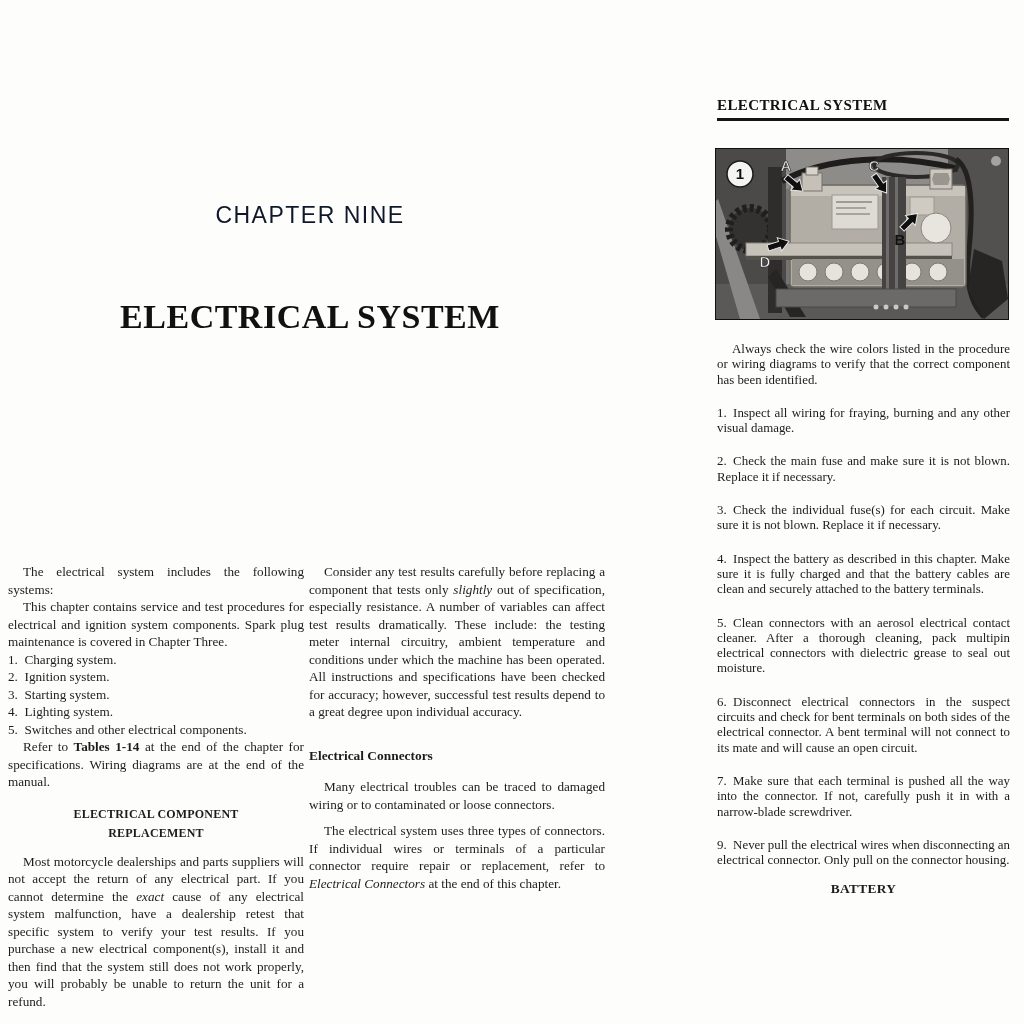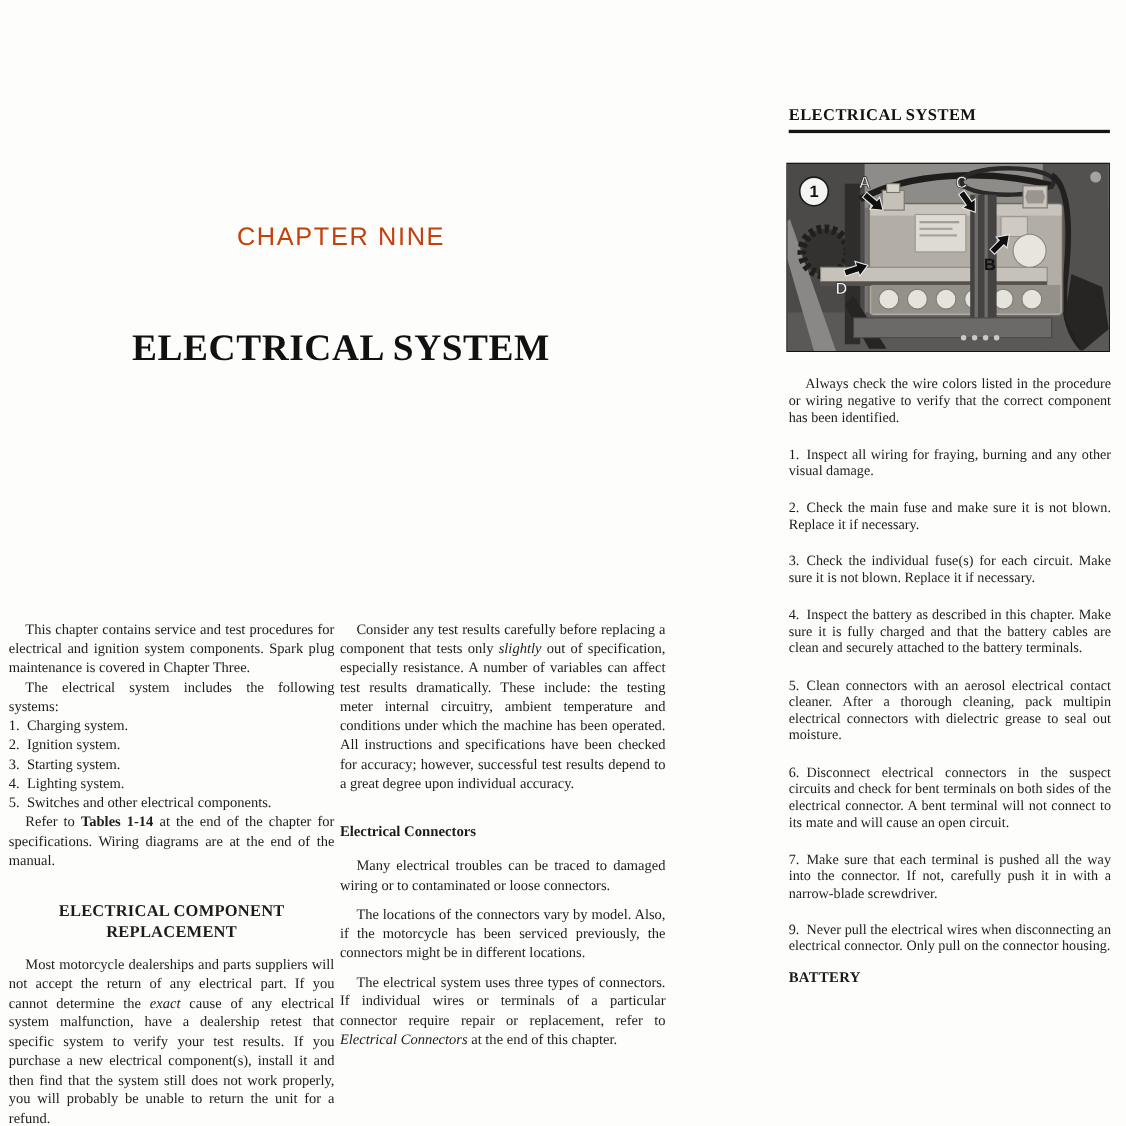--- a/index.html
+++ b/index.html
@@ -6,89 +6,88 @@
   body{
     width:1024px;height:1024px;position:relative;overflow:hidden;
     background:#fdfdfb;
     font-family:"Liberation Serif", serif;color:#1c1c1c;
   }
   .abs{position:absolute;}
   
   #chapter-label{
     left:4px;top:202px;width:612px;text-align:center;
     font-family:"Liberation Sans", sans-serif;
-    font-size:23px;letter-spacing:1.5px;color:#c2410c;
+    font-size:23px;letter-spacing:1.5px;color:#0f172a;
   }
   #page-title{
     left:4px;top:298px;width:612px;text-align:center;
     font-size:34px;font-weight:bold;letter-spacing:.5px;color:#111;
   }
   
   .col{position:absolute;text-align:justify;}
   .col p{margin:0;}
   p.ind{text-indent:15px;}
   #col1,#col2{width:296px;font-size:13.2px;line-height:17.5px;}
   #col1{left:8px;top:563px;}
   #col2{left:309px;top:563px;}
   .heading-center{
-    text-align:center;font-weight:bold;font-size:15px;line-height:19px;
-    margin:29px 0 10px;letter-spacing:.2px;
+    text-align:center;font-weight:bold;font-size:12px;line-height:19px;
+    margin:14px 0 10px;letter-spacing:.2px;
   }
   .subhead-left{
     text-align:left;font-weight:bold;font-size:13.4px;
     margin:26px 0 14px;
   }
   .gap{margin-top:9px !important;}
   
   #running-head{
     left:717px;top:97px;width:292px;
     font-size:15px;font-weight:bold;letter-spacing:.4px;color:#111;
     border-bottom:3px solid #151515;padding-bottom:4px;
   }
   #photo-frame{
     left:715px;top:148px;width:292px;height:170px;
     border:1.5px solid #111;background:#777;
   }
   #rcol{left:717px;top:342px;width:293px;font-size:12.9px;line-height:15.3px;}
   #rcol p.step{margin-top:18px;}
   #battery-heading{
-    font-weight:bold;font-size:13.4px;
+    text-align:center;font-weight:bold;font-size:13.4px;
     margin:13px 0 11px;letter-spacing:.3px;
   }
   .callout-letter{
     font-family:"Liberation Sans", sans-serif;font-weight:bold;font-size:15px;
   }
 </style>
 </head>
 <body>
 
 <div class="abs" id="chapter-label">CHAPTER NINE</div>
 <div class="abs" id="page-title">ELECTRICAL SYSTEM</div>
 
 <div class="col" id="col1">
+  <p class="ind">The electrical system includes the following systems:</p>
   <p class="ind">This chapter contains service and test procedures for electrical and ignition system components. Spark plug maintenance is covered in Chapter Three.</p>
-  <p class="ind">The electrical system includes the following systems:</p>
   <p>1. Charging system.</p>
   <p>2. Ignition system.</p>
   <p>3. Starting system.</p>
   <p>4. Lighting system.</p>
   <p>5. Switches and other electrical components.</p>
   <p class="ind"><span>Refer to </span><b>Tables 1-14</b><span> at the end of the chapter for specifications. Wiring diagrams are at the end of the manual.</span></p>
   <div class="heading-center">
     <div>ELECTRICAL COMPONENT</div>
     <div>REPLACEMENT</div>
   </div>
   <p class="ind"><span>Most motorcycle dealerships and parts suppliers will not accept the return of any electrical part. If you cannot determine the </span><i>exact</i><span> cause of any electrical system malfunction, have a dealership retest that specific system to verify your test results. If you purchase a new electrical component(s), install it and then find that the system still does not work properly, you will probably be unable to return the unit for a refund.</span></p>
 </div>
 
 <div class="col" id="col2">
   <p class="ind"><span>Consider any test results carefully before replacing a component that tests only </span><i>slightly</i><span> out of specification, especially resistance. A number of variables can affect test results dramatically. These include: the testing meter internal circuitry, ambient temperature and conditions under which the machine has been operated. All instructions and specifications have been checked for accuracy; however, successful test results depend to a great degree upon individual accuracy.</span></p>
   <div class="subhead-left">Electrical Connectors</div>
   <p class="ind">Many electrical troubles can be traced to damaged wiring or to contaminated or loose connectors.</p>
-  <p class="ind gap">The locations of the connectors vary by model. Also, if the motorcycle has been serviced previously, the connectors might be in different locations.</p>
   <p class="ind gap"><span>The electrical system uses three types of connectors. If individual wires or terminals of a particular connector require repair or replacement, refer to </span><i>Electrical Connectors</i><span> at the end of this chapter.</span></p>
 </div>
 
 <div class="abs" id="running-head">ELECTRICAL SYSTEM</div>
 
 <div class="abs" id="photo-frame">
   <svg width="292" height="170" viewBox="0 0 292 170">
 
     <rect x="0" y="0" width="292" height="170" fill="#767472"></rect>
     <rect x="0" y="0" width="292" height="40" fill="#8e8c89"></rect>
@@ -151,21 +150,21 @@
     <path d="M0,-3 L12,-3 L12,-7 L22,0 L12,7 L12,3 L0,3 Z" transform="translate(158,26) rotate(55)" fill="#0f0f0f" stroke="#e8e8e8" stroke-width="1"></path>
     <text x="158" y="22" text-anchor="middle" class="callout-letter" fill="#e0e0e0" stroke="#222" stroke-width="0.6">C</text>
     <path d="M0,-3 L12,-3 L12,-7 L22,0 L12,7 L12,3 L0,3 Z" transform="translate(186,80) rotate(-45)" fill="#0f0f0f" stroke="#e8e8e8" stroke-width="1"></path>
     <text x="184" y="96" text-anchor="middle" class="callout-letter" fill="#101010">B</text>
     <path d="M0,-3 L12,-3 L12,-7 L22,0 L12,7 L12,3 L0,3 Z" transform="translate(52,99) rotate(-18)" fill="#0f0f0f" stroke="#e8e8e8" stroke-width="1"></path>
     <text x="49" y="118" text-anchor="middle" class="callout-letter" fill="#f2f2f2" stroke="#222" stroke-width="0.6">D</text>
   </svg>
 </div>
 
 <div class="col" id="rcol">
-  <p class="ind">Always check the wire colors listed in the procedure or wiring negative to verify that the correct component has been identified.</p>
+  <p class="ind">Always check the wire colors listed in the procedure or wiring diagrams to verify that the correct component has been identified.</p>
   <p class="step">1. Inspect all wiring for fraying, burning and any other visual damage.</p>
   <p class="step">2. Check the main fuse and make sure it is not blown. Replace it if necessary.</p>
   <p class="step">3. Check the individual fuse(s) for each circuit. Make sure it is not blown. Replace it if necessary.</p>
   <p class="step">4. Inspect the battery as described in this chapter. Make sure it is fully charged and that the battery cables are clean and securely attached to the battery terminals.</p>
   <p class="step">5. Clean connectors with an aerosol electrical contact cleaner. After a thorough cleaning, pack multipin electrical connectors with dielectric grease to seal out moisture.</p>
   <p class="step">6. Disconnect electrical connectors in the suspect circuits and check for bent terminals on both sides of the electrical connector. A bent terminal will not connect to its mate and will cause an open circuit.</p>
   <p class="step">7. Make sure that each terminal is pushed all the way into the connector. If not, carefully push it in with a narrow-blade screwdriver.</p>
   <p class="step">9. Never pull the electrical wires when disconnecting an electrical connector. Only pull on the connector housing.</p>
   <div id="battery-heading">BATTERY</div>
 </div>

